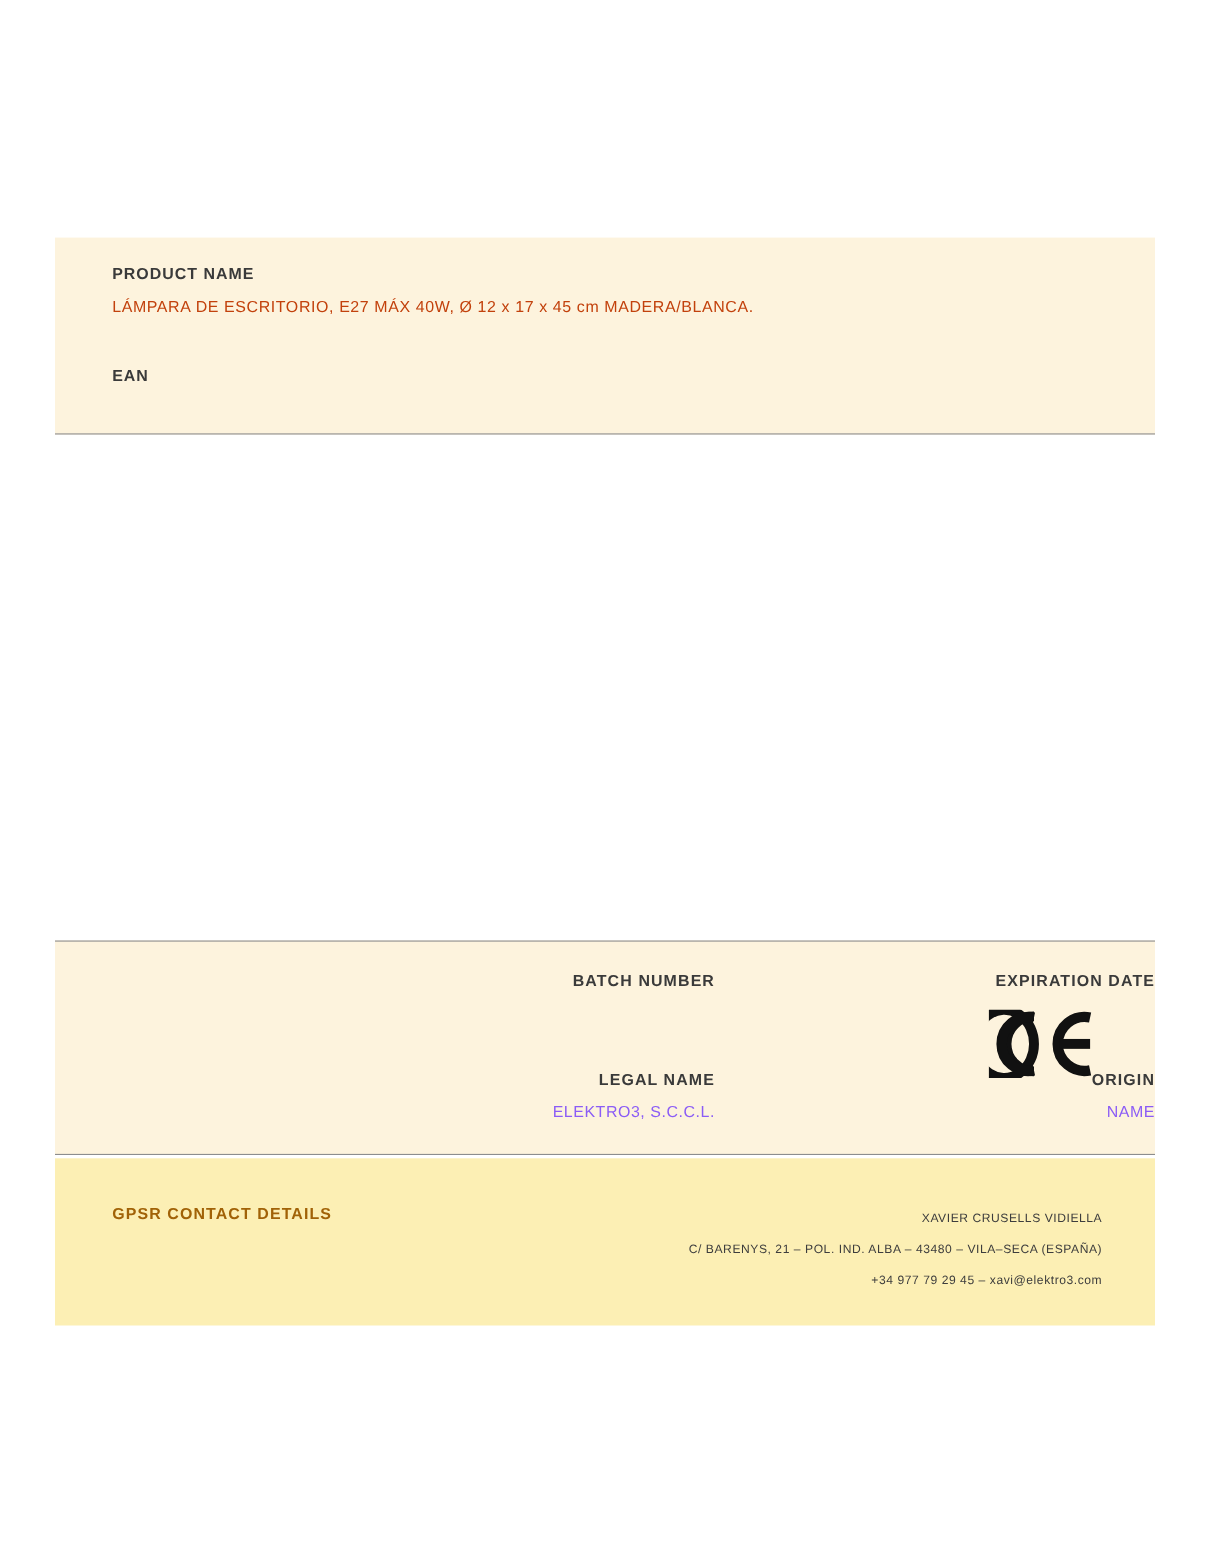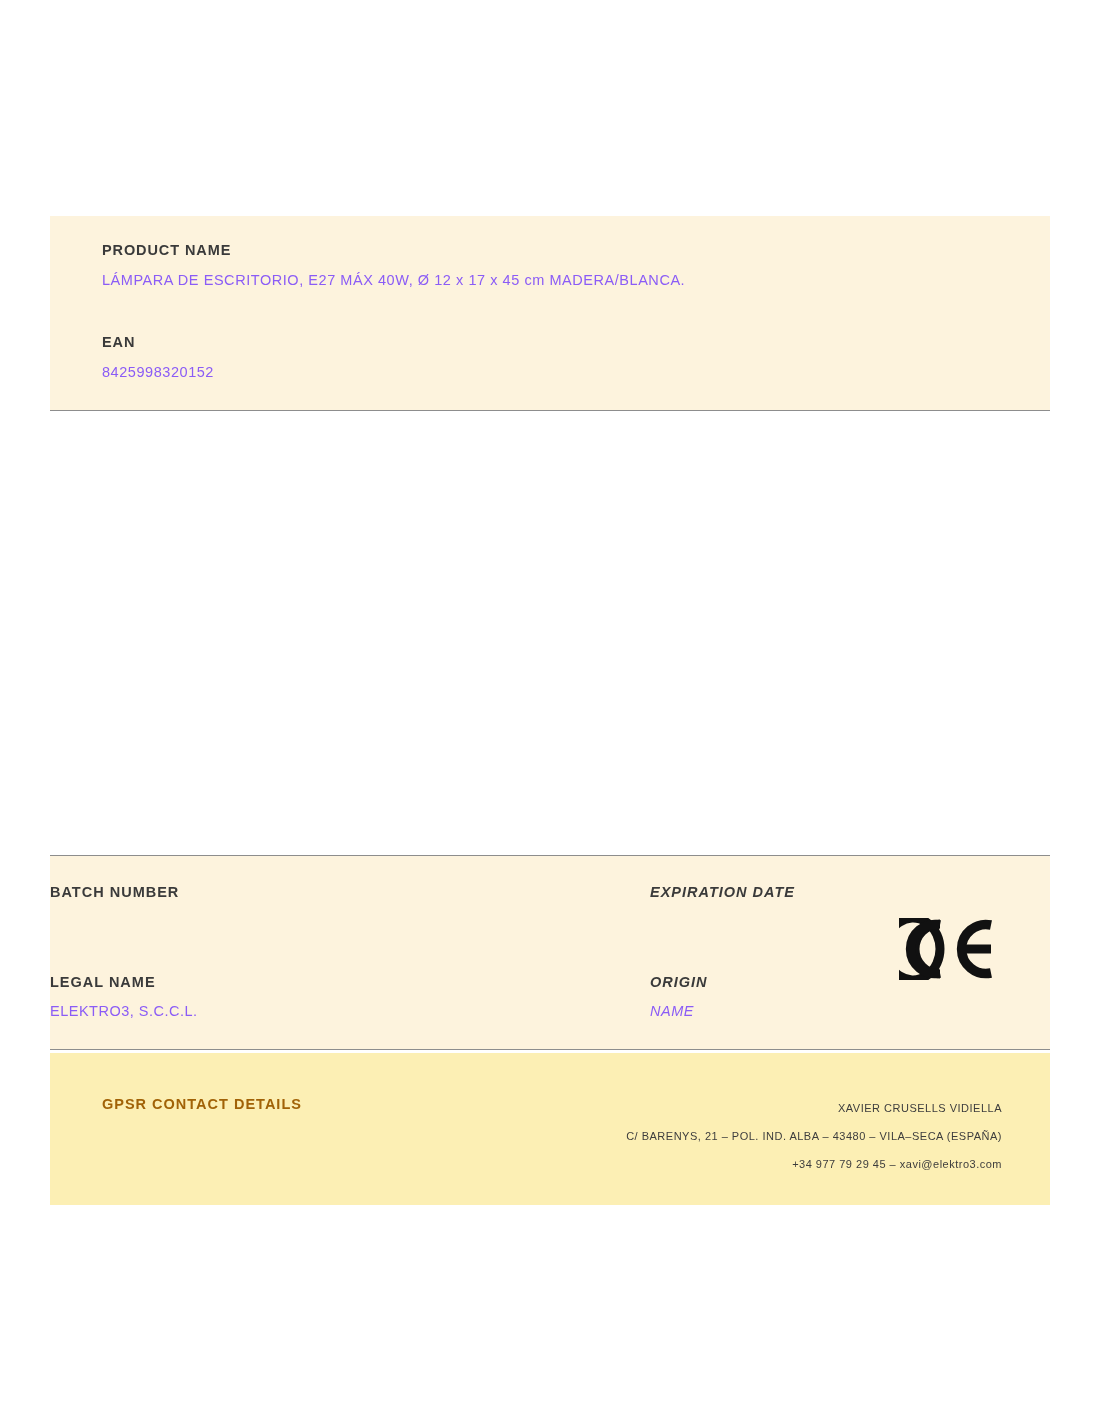--- a/index.html
+++ b/index.html
@@ -39,21 +39,21 @@
   .field-label {
     font-size: 14.5px;
     font-weight: bold;
     letter-spacing: 0.9px;
     color: #3a3a3a;
     margin: 0 0 14px 0;
   }
   .field-value {
     font-size: 14.5px;
     letter-spacing: 0.55px;
-    color: #8b5cf6;
+    color: #c2410c;
     margin: 0;
   }
   .field-gap {
     height: 46px;
   }
 
   
   .info-block {
     position: absolute;
     left: 50px;
@@ -68,25 +68,25 @@
   .info-row {
     position: absolute;
     left: 0;
     width: 1000px;
     display: flex;
   }
   .info-row.row1 { top: 28px; }
   .info-row.row2 { top: 118px; }
 
   .info-cell {
-    text-align: left;
+    text-align: right;
     box-sizing: border-box;
   }
   .cell-a { width: 600px; }
-  .cell-b { width: 400px; font-style: italic; }
+  .cell-b { width: 400px; }
 
   .info-cell .lbl {
     font-size: 14.5px;
     font-weight: bold;
     letter-spacing: 1px;
     color: #3a3a3a;
     line-height: 1.2;
   }
   .info-cell .val {
     font-size: 14.5px;
@@ -138,21 +138,20 @@
 </head>
 <body>
 
 <div class="page">
 
   <section class="product-block">
     <div class="field-label">PRODUCT NAME</div>
     <div class="field-value">LÁMPARA DE ESCRITORIO, E27 MÁX 40W, Ø 12 x 17 x 45 cm MADERA/BLANCA.</div>
     <div class="field-gap"></div>
     <div class="field-label">EAN</div>
-    <div class="field-value">8425998320152</div>
   </section>
 
   <section class="info-block">
 
     <div class="info-row row1">
       <div class="info-cell cell-a">
         <div class="lbl">BATCH NUMBER</div>
         <div class="val"></div>
       </div>
       <div class="info-cell cell-b">

